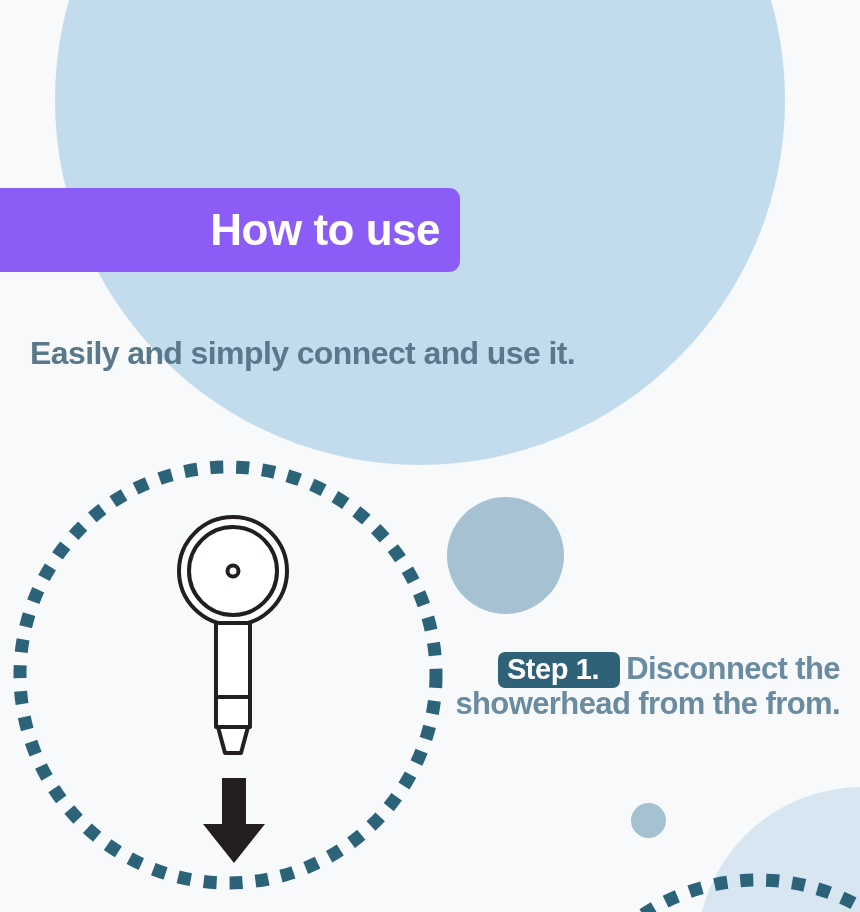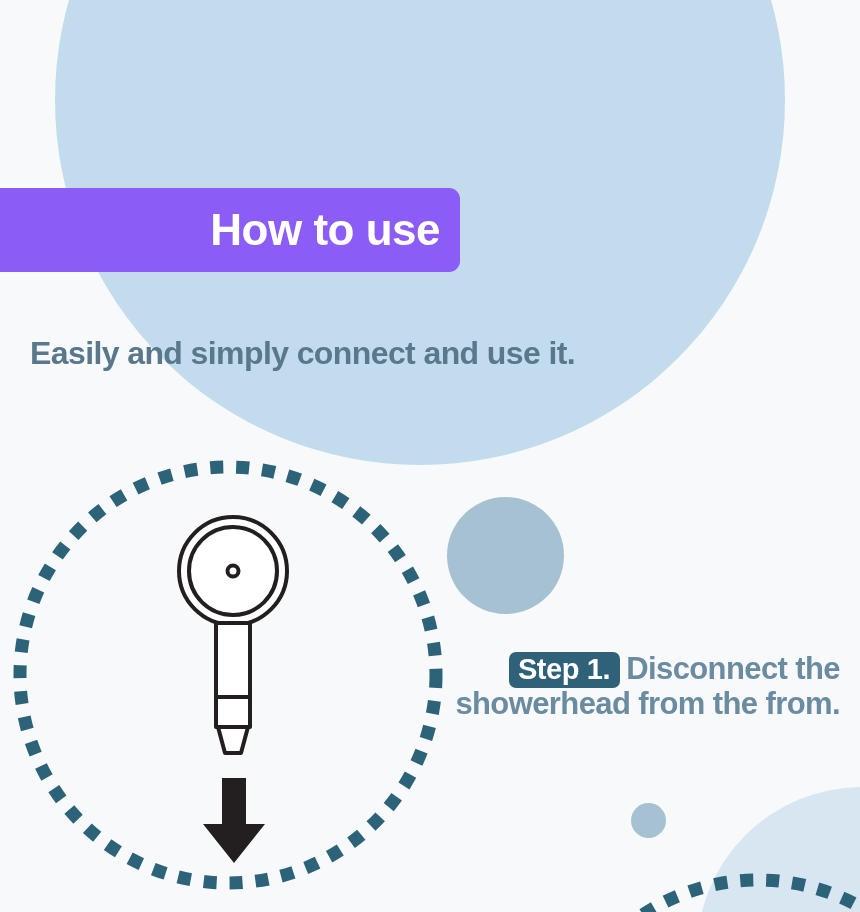--- a/index.html
+++ b/index.html
@@ -123,21 +123,21 @@
     letter-spacing: -0.6px;
   }
   .step-badge {
     display: inline-block;
     background: #2f6279;
     color: #ffffff;
     font-size: 29px;
     font-weight: bold;
     letter-spacing: -0.4px;
     border-radius: 7px;
-    padding: 2px 10px 4px 9px;
+    padding: 2px 21px 4px 9px;
     margin-right: 6px;
     vertical-align: baseline;
     line-height: 1.05;
   }
 
   
   .showerhead {
     position: absolute;
     left: 170px;
     top: 505px;

